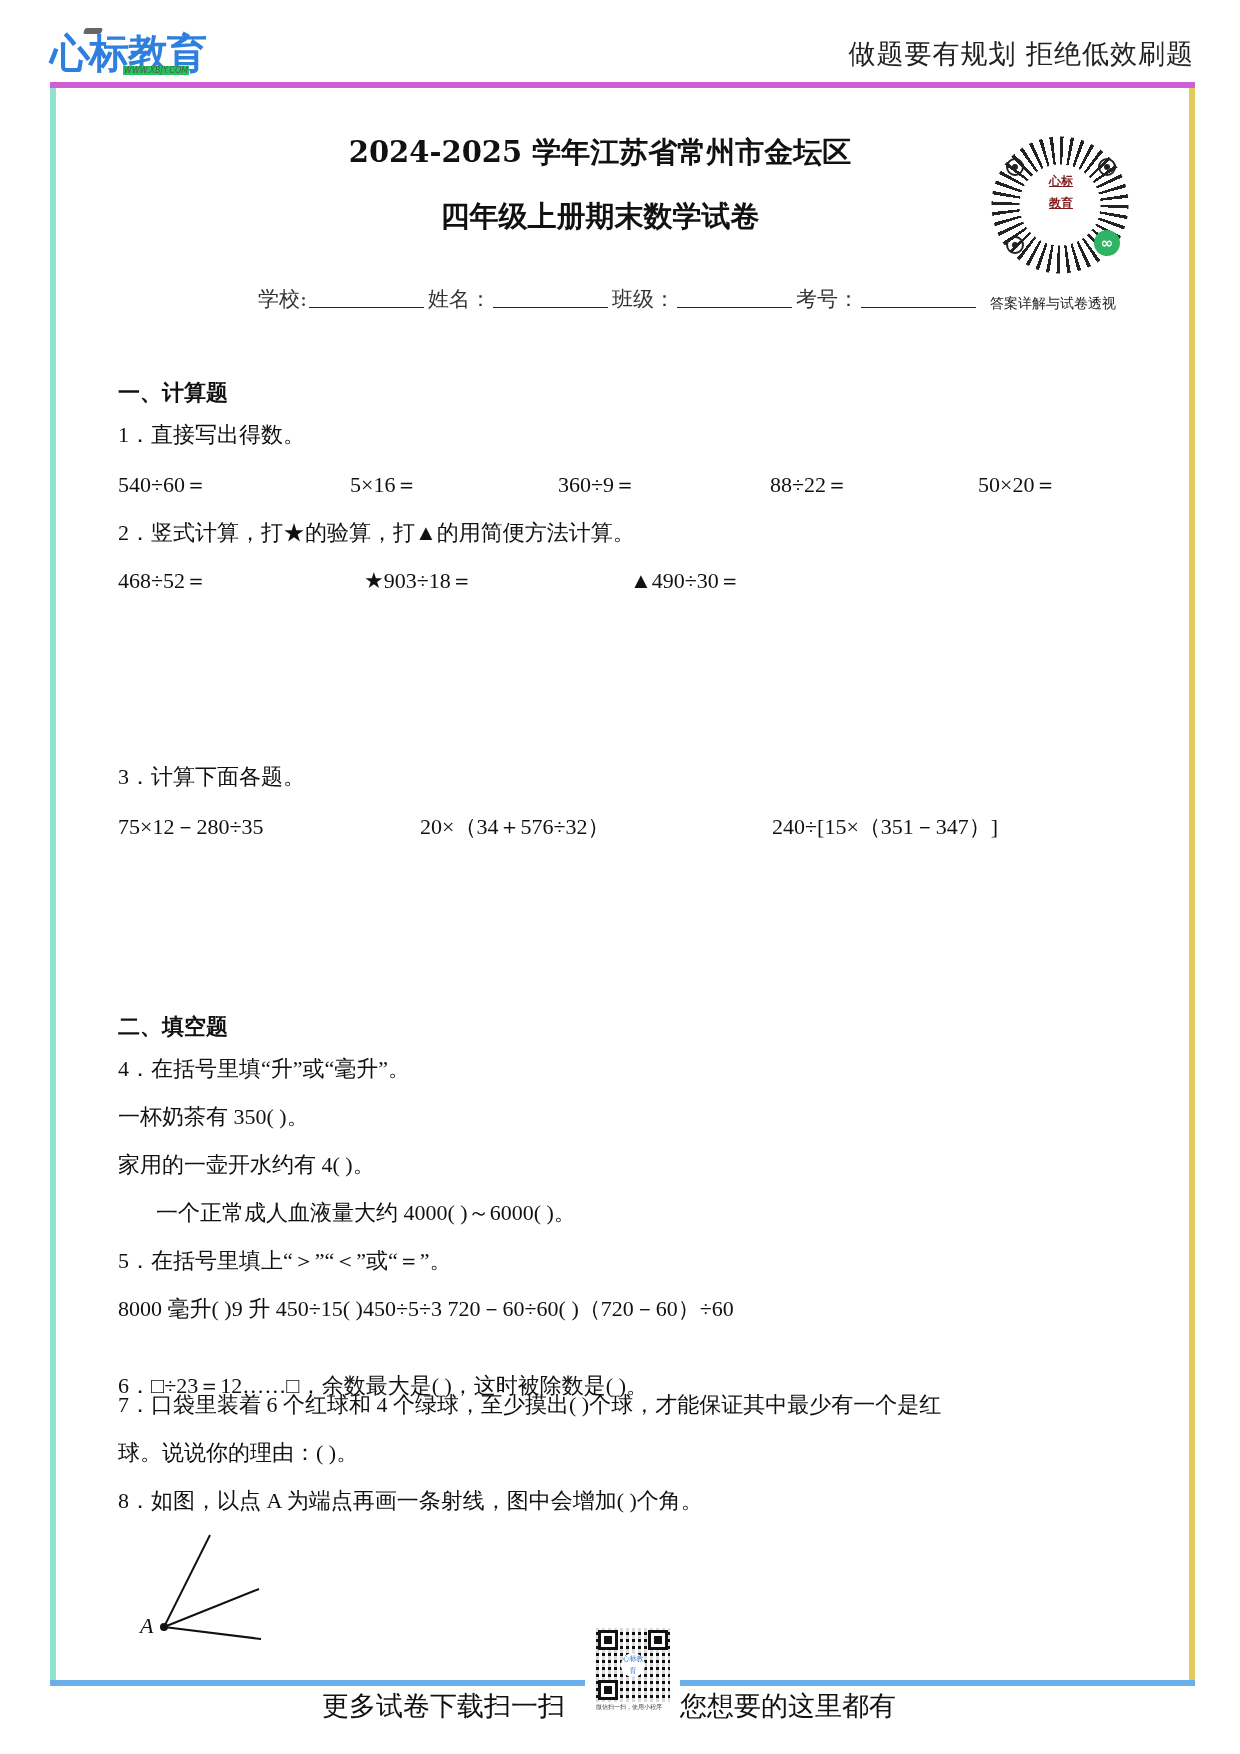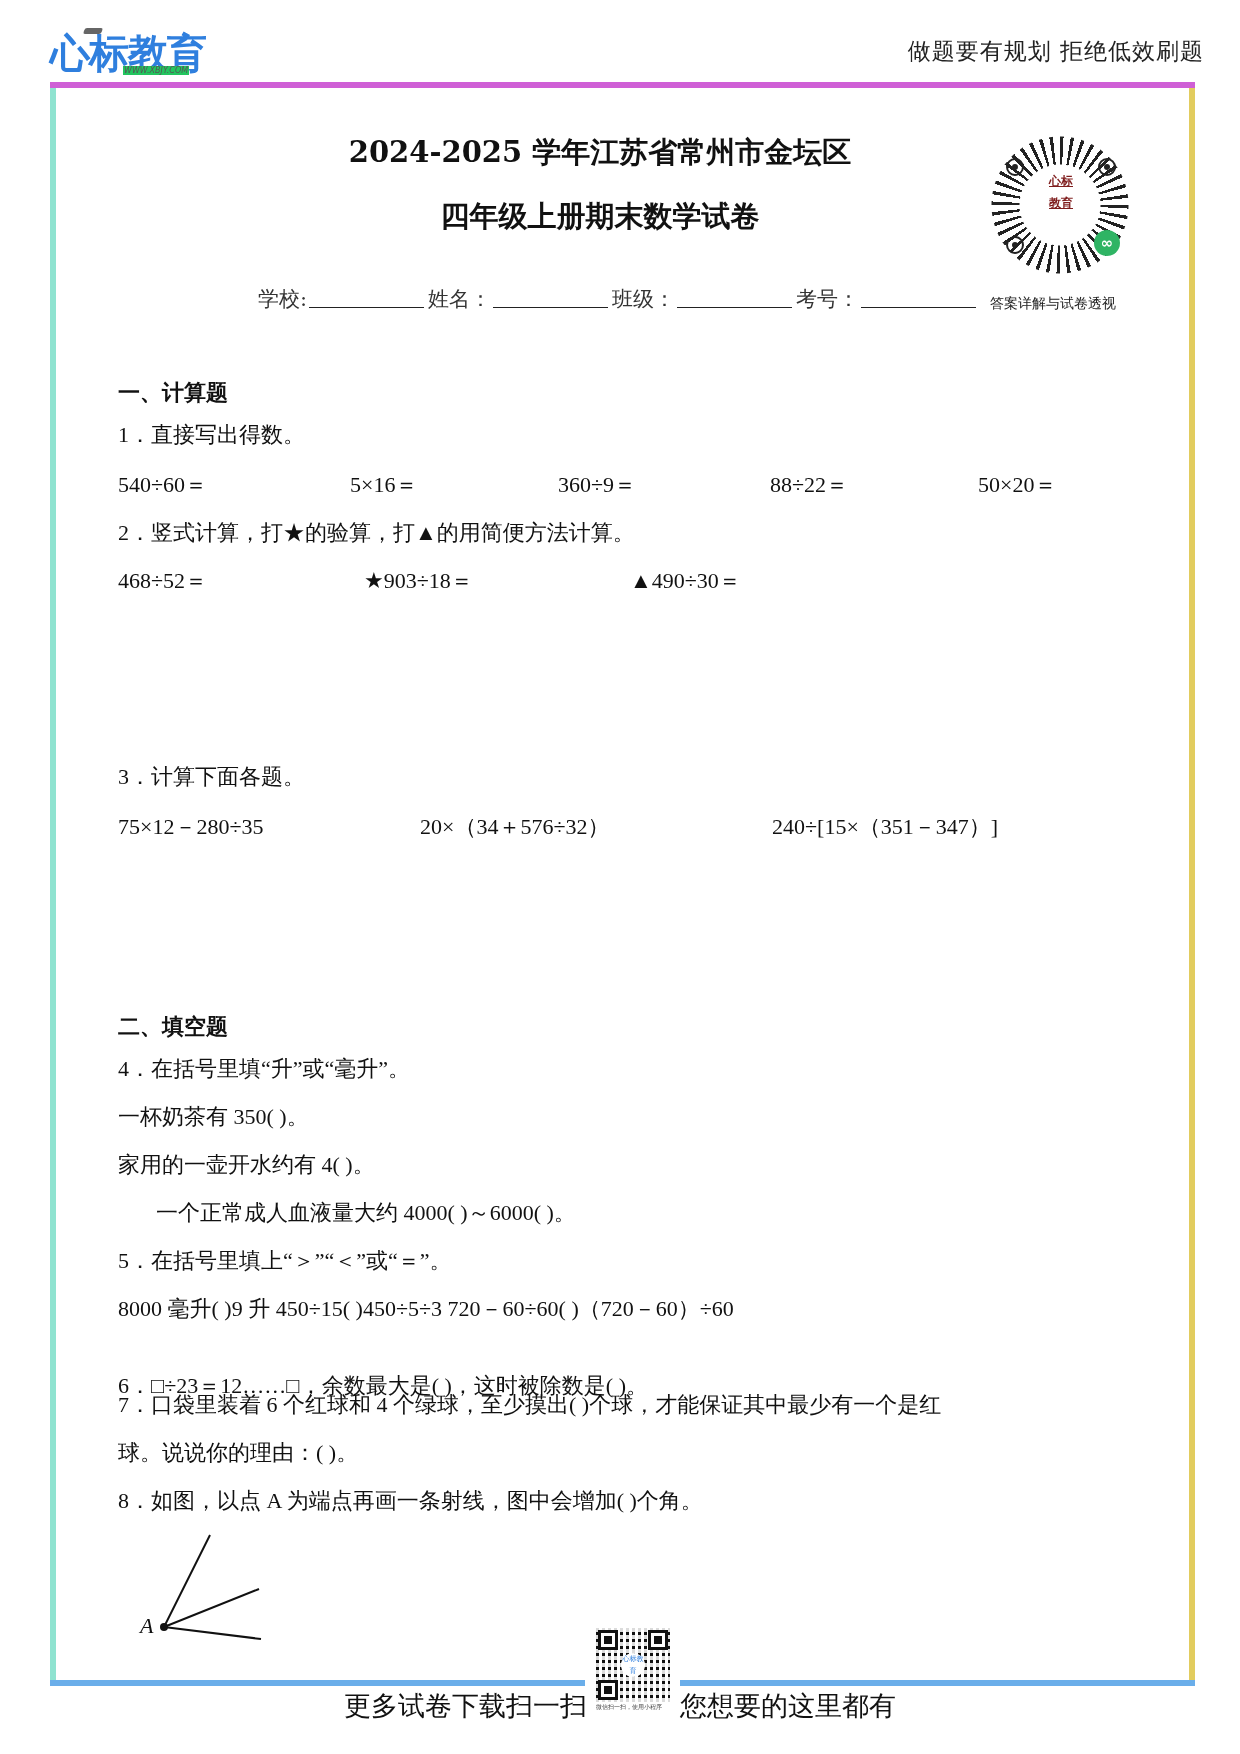--- a/index.html
+++ b/index.html
@@ -7,22 +7,22 @@
          font-family: "Liberation Serif", "DejaVu Serif", serif; color: #111; }
 
   .logo { position: absolute; left: 50px; top: 30px; height: 50px; }
   .logo-main { font-family: "DejaVu Sans", sans-serif; font-weight: bold; font-size: 40px;
                color: #2f7fde; letter-spacing: -1px; line-height: 46px; }
   .logo-url { position: absolute; left: 73px; top: 36px; font-family: "DejaVu Sans", sans-serif;
               font-size: 8px; font-style: italic; color: #555; background: #22c55e; padding: 0 1px; }
   .logo-cap { position: absolute; left: 34px; top: -2px; width: 18px; height: 6px; background: #666;
               transform: skewX(-20deg); border-radius: 2px; }
 
-  .slogan { position: absolute; right: 36px; top: 36px; font-family: "DejaVu Serif", serif;
-            font-size: 23px; color: #222; letter-spacing: 1px; }
+  .slogan { position: absolute; right: 46px; top: 36px; font-family: "DejaVu Serif", serif;
+            font-size: 27px; color: #222; letter-spacing: 1px; }
 
   .bar-top { position: absolute; left: 50px; top: 82px; width: 1145px; height: 6px; background: #cf5fd6; }
   .bar-left { position: absolute; left: 50px; top: 88px; width: 6px; height: 1596px; background: #8fe3d0; }
   .bar-right { position: absolute; left: 1189px; top: 88px; width: 6px; height: 1596px; background: #e2cc5e; }
   .bar-bottom-l { position: absolute; left: 50px; top: 1680px; width: 535px; height: 6px; background: #6aaeea; }
   .bar-bottom-r { position: absolute; left: 680px; top: 1680px; width: 515px; height: 6px; background: #6aaeea; }
 
   .title { position: absolute; left: 0; width: 1240px; text-align: center; font-weight: bold;
            font-family: "DejaVu Serif", serif; font-size: 29px; color: #111; }
   .title1 { top: 133px; left: -20px; }
@@ -148,21 +148,21 @@
 <div class="figure">
   <svg width="130" height="120" viewBox="0 0 130 120">
     <line x1="24" y1="102" x2="70" y2="10" stroke="#111" stroke-width="2"></line>
     <line x1="24" y1="102" x2="119" y2="64" stroke="#111" stroke-width="2"></line>
     <line x1="24" y1="102" x2="121" y2="114" stroke="#111" stroke-width="2"></line>
     <circle cx="24" cy="102" r="4" fill="#111"></circle>
   </svg>
   <span style="position:absolute;left:0px;top:88px;font-style:italic;font-size:22px;">A</span>
 </div>
 
-<div class="footer-text" style="left:322px;margin-left:22px;">更多试卷下载扫一扫</div>
+<div class="footer-text" style="left:322px;">更多试卷下载扫一扫</div>
 <div class="footer-qr">
   <div class="footer-qr-inner"></div>
   <div class="fq-eye" style="left:2px;top:2px;"></div>
   <div class="fq-eye" style="right:2px;top:2px;"></div>
   <div class="fq-eye" style="left:2px;bottom:2px;"></div>
   <div class="fq-logo">心标教育</div>
 </div>
 <div class="footer-qr-cap">微信扫一扫，使用小程序</div>
 <div class="footer-text" style="left:680px;">您想要的这里都有</div>
 

